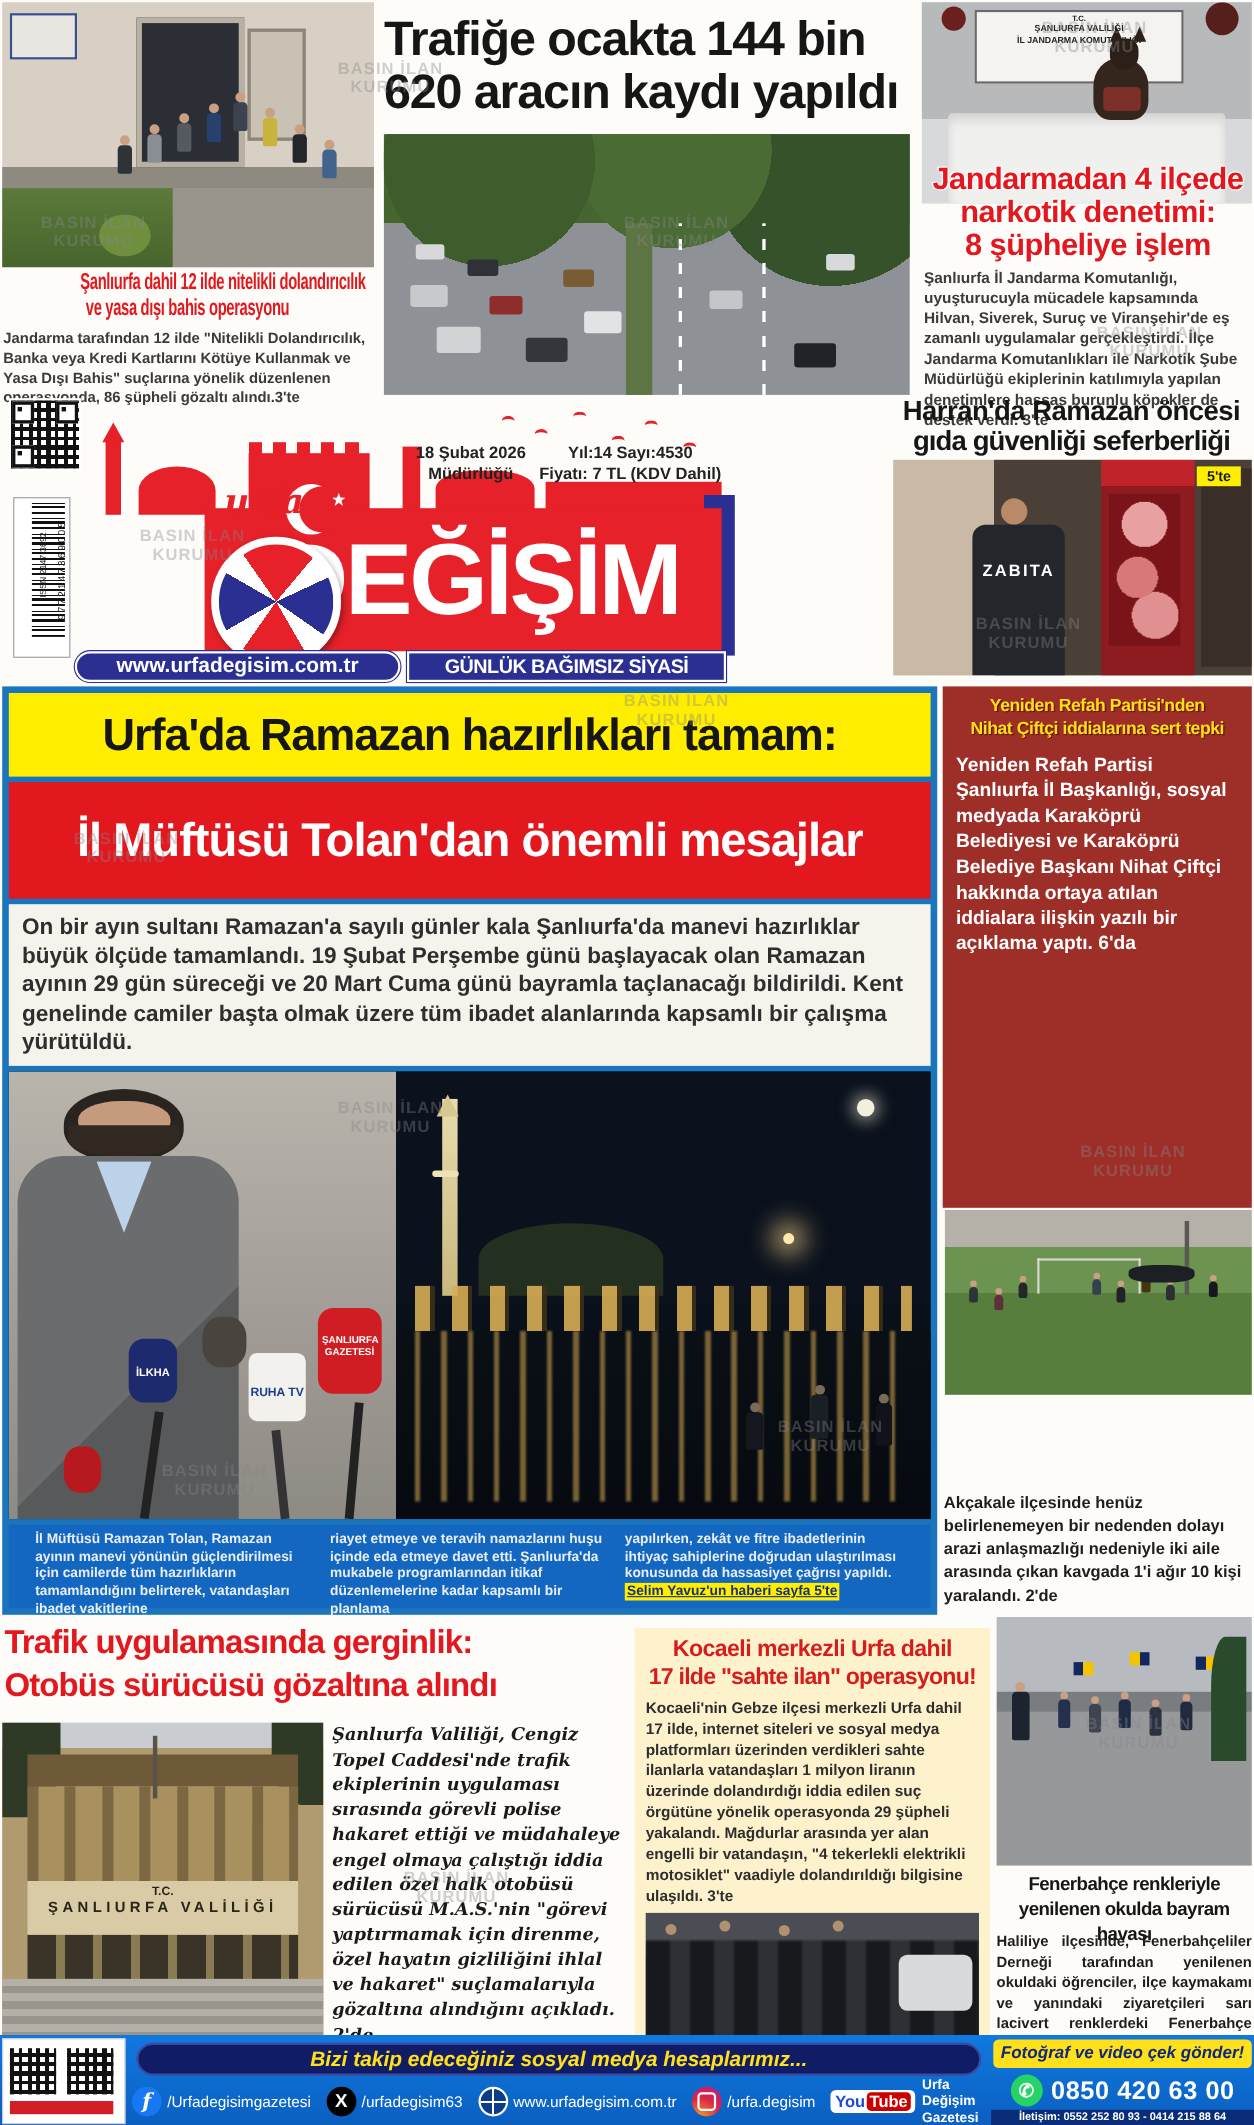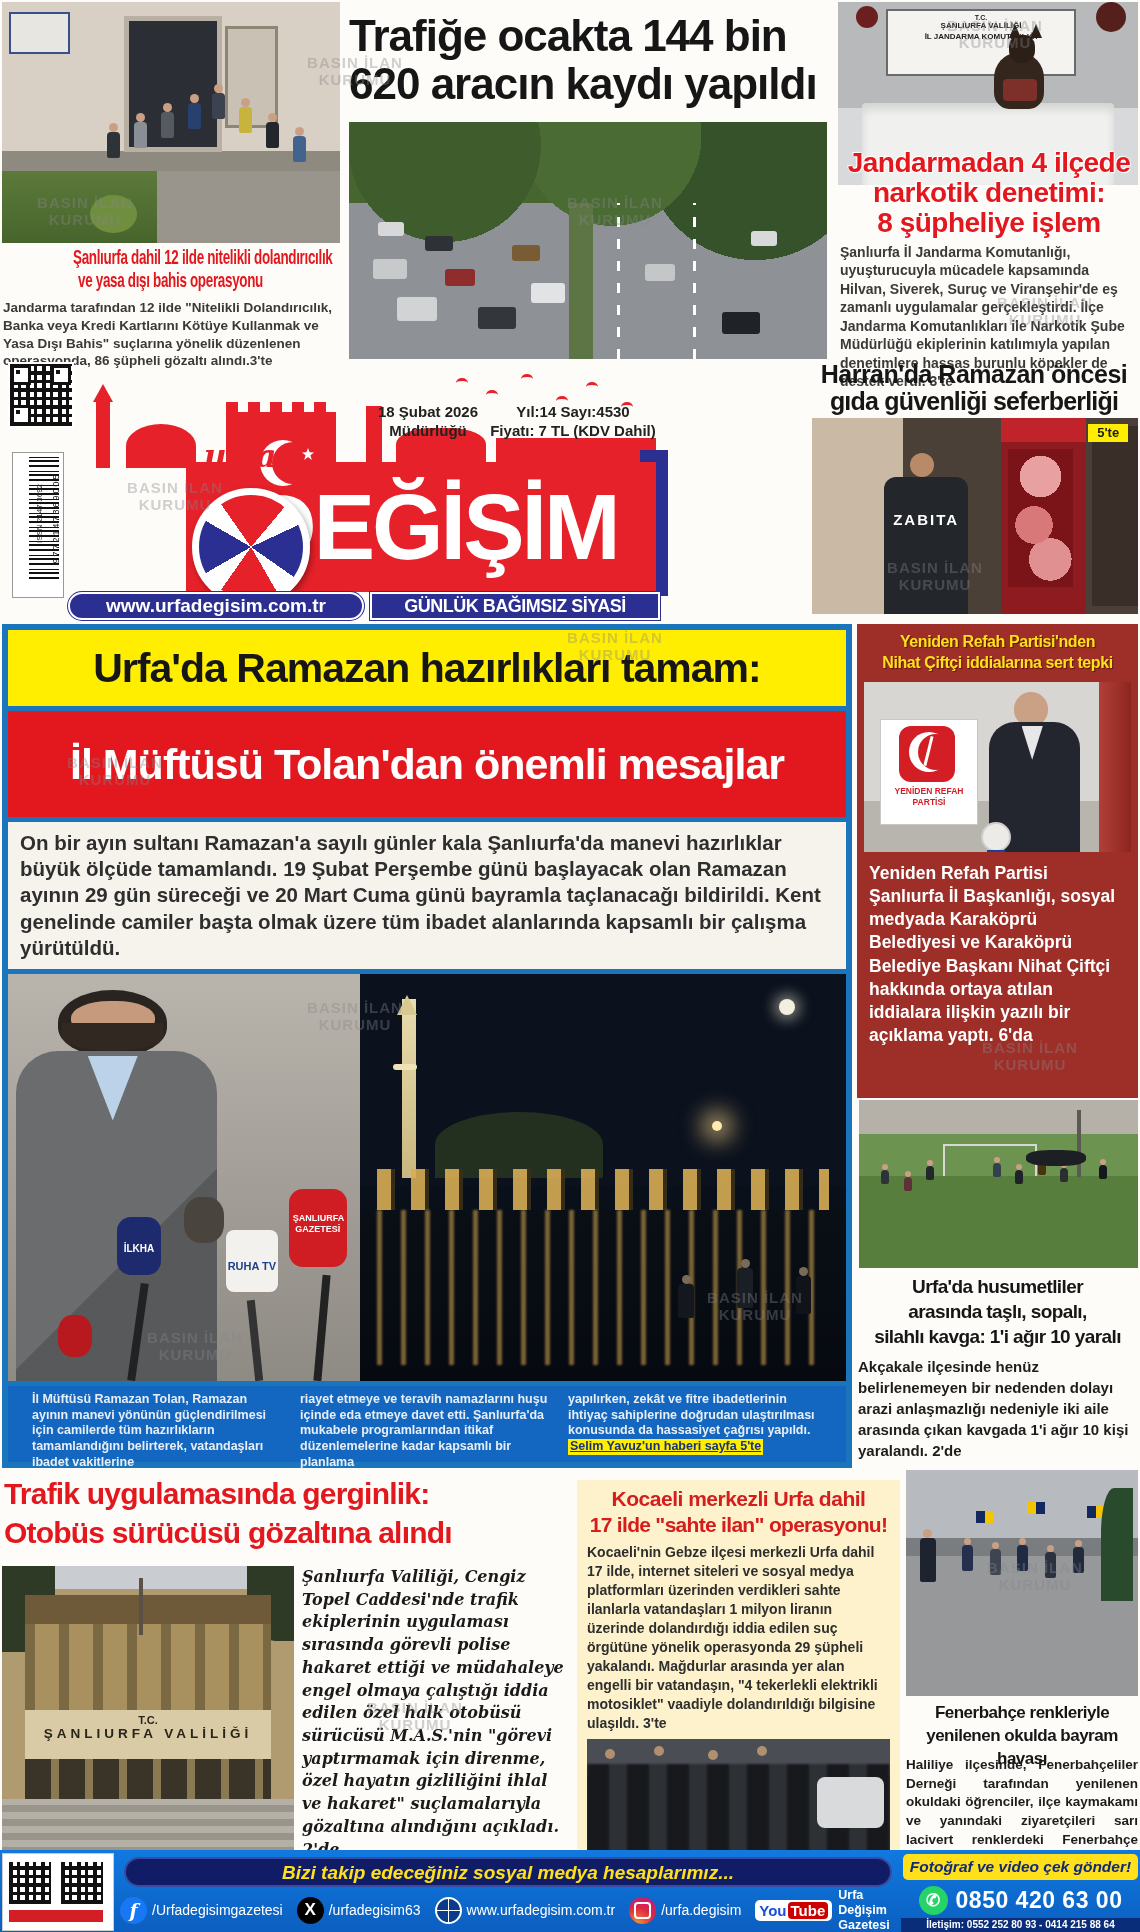--- a/index.html
+++ b/index.html
@@ -252,38 +252,20 @@
         <span style="background:#ffee00;color:#17327e;text-decoration:underline;display:inline-block;padding:0 2px;">Selim Yavuz'un haberi sayfa 5'te</span>
       </div>
     </div>
   </div>
 
   <div class="abs" style="left:857px;top:624px;width:281px;height:474px;background:#9e2f28;">
     <div class="ctr" style="padding:8px 4px 4px;color:#ffe01a;font-weight:bold;font-size:16px;line-height:1.3;letter-spacing:-0.4px;text-shadow:1px 1px 1px #5a120e;">
       <div>Yeniden Refah Partisi'nden</div>
       <div>Nihat Çiftçi iddialarına sert tepki</div>
     </div>
-    <div class="ph" style="position:relative;margin:4px 7px;width:267px;height:170px;background:linear-gradient(180deg,#d8d6d2 0 70%,#b8b4ae 70%);">
-      <div class="abs" style="right:0;top:0;width:12%;height:100%;background:linear-gradient(90deg,#b04038,#8e2420);"></div>
-      <div class="abs" style="left:56%;top:6%;width:34px;height:34px;border-radius:50% 50% 46% 46%;background:#caa184;"></div>
-      <div class="abs" style="left:47%;top:24%;width:34%;height:76%;background:#23262e;border-radius:26px 26px 0 0;"></div>
-      <div class="abs" style="left:59%;top:26%;width:8%;height:20%;background:#e8e8ea;clip-path:polygon(0 0,100% 0,50% 100%);"></div>
-      <div class="abs" style="left:6%;top:22%;width:96px;height:104px;background:#fff;border:1px solid #c8c8c8;">
-        <div class="abs" style="left:18px;top:6px;width:56px;height:56px;background:#d41e26;border-radius:12px;"></div>
-        <div class="abs" style="left:28px;top:12px;width:40px;height:40px;border-radius:50%;background:#fff;"></div>
-        <div class="abs" style="left:37px;top:14px;width:36px;height:36px;border-radius:50%;background:#d41e26;"></div>
-        <div class="abs" style="left:46px;top:16px;width:3px;height:30px;background:#fff;transform:rotate(14deg);"></div>
-        <div class="ctr abs" style="left:0;top:66px;width:100%;color:#d41e26;font-weight:bold;font-size:8.5px;line-height:1.3;">
-          <div>YENİDEN REFAH</div>
-          <div>PARTİSİ</div>
-        </div>
-      </div>
-      <div class="abs" style="left:44%;bottom:0;width:26px;height:26px;border-radius:50%;background:#ecebe8;border:2px solid #cfcecb;"></div>
-      <div class="abs" style="left:46%;bottom:-18px;width:18px;height:20px;background:#1d3f9e;"></div>
-    </div>
     <div style="padding:6px 12px;color:#fff;font-weight:bold;font-size:17.5px;line-height:1.33;">Yeniden Refah Partisi Şanlıurfa İl Başkanlığı, sosyal medyada Karaköprü Belediyesi ve Karaköprü Belediye Başkanı Nihat Çiftçi hakkında ortaya atılan iddialara ilişkin yazılı bir açıklama yaptı. 6'da</div>
   </div>
 
   <div class="ph" style="left:859px;top:1100px;width:279px;height:168px;background:linear-gradient(180deg,#b5b1a8 0 20%,#6d9350 20% 45%,#577e3d 45% 100%);">
     <div class="abs" style="left:78%;top:6%;width:4px;height:40%;background:#5a5a55;"></div>
     <div class="abs" style="left:30%;top:26%;width:90px;height:30px;border:2px solid #d8d8d2;border-bottom:none;"></div>
     <div class="person" style="left:8%;top:38%;">
         <div class="head" style="width:6px;height:6px;"></div>
         <div class="body" style="width:8px;height:14px;background:#2e3338;"></div>
       </div>
@@ -309,25 +291,20 @@
       </div>
     <div class="person" style="left:72%;top:37%;">
         <div class="head" style="width:6px;height:6px;"></div>
         <div class="body" style="width:8px;height:14px;background:#2b2e33;"></div>
       </div>
     <div class="person" style="left:86%;top:35%;">
         <div class="head" style="width:6px;height:6px;"></div>
         <div class="body" style="width:8px;height:14px;background:#15181c;"></div>
       </div>
     <div class="abs" style="left:60%;top:30%;width:60px;height:16px;background:#1c1f23;border-radius:40%;"></div>
-  </div>
-  <div class="hl blk ctr abs" style="left:855px;top:1274px;width:285px;font-size:19px;line-height:1.32;letter-spacing:-0.6px;">
-    <div>Urfa'da husumetliler</div>
-    <div>arasında taşlı, sopalı,</div>
-    <div>silahlı kavga: 1'i ağır 10 yaralı</div>
   </div>
   <div class="bodytxt abs" style="left:858px;top:1356px;width:280px;font-size:15px;color:#1d1d1d;line-height:1.4;">Akçakale ilçesinde henüz belirlenemeyen bir nedenden dolayı arazi anlaşmazlığı nedeniyle iki aile arasında çıkan kavgada 1'i ağır 10 kişi yaralandı. 2'de</div>
 
   <div class="hl red abs" style="left:4px;top:1474px;width:566px;font-size:30px;line-height:1.3;letter-spacing:-0.8px;">
     <div>Trafik uygulamasında gerginlik:</div>
     <div>Otobüs sürücüsü gözaltına alındı</div>
   </div>
   <div class="ph" style="left:2px;top:1566px;width:292px;height:288px;background:linear-gradient(180deg,#c9ccd0 0 8%,#b09a6f 8% 100%);">
     <div class="abs" style="left:0;top:0;width:18%;height:30%;background:#2e3a26;border-radius:0 0 60% 0;"></div>
     <div class="abs" style="right:0;top:0;width:16%;height:26%;background:#2e3a26;border-radius:0 0 0 60%;"></div>

